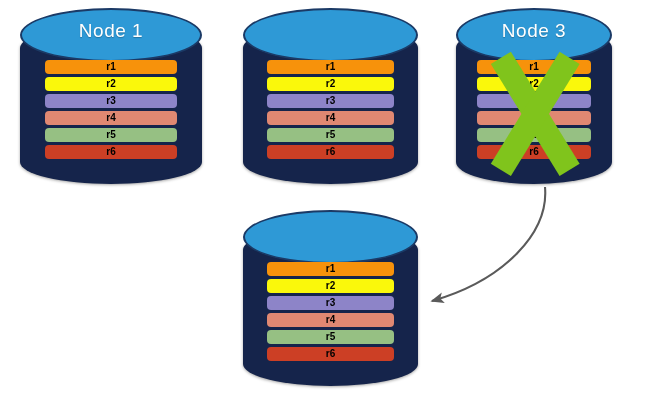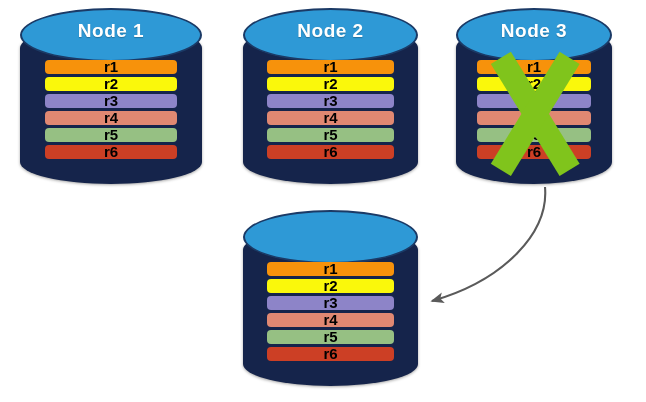--- a/index.html
+++ b/index.html
@@ -48,21 +48,21 @@
     z-index: 3;
   }
   .node .node-title {
     position: absolute;
     left: 0;
     top: 12px;
     width: 100%;
     text-align: center;
     color: #ffffff;
     font-size: 19px;
-    font-weight: bold;
+    font-weight: normal;
     letter-spacing: 0.5px;
     z-index: 4;
     text-shadow: 0 1px 1px rgba(0,0,0,0.25);
     pointer-events: none;
   }
   .node .rows {
     position: absolute;
     left: 0;
     top: 52px;
     width: 100%;
@@ -70,21 +70,21 @@
     display: flex;
     flex-direction: column;
     align-items: center;
     gap: 3px;
   }
   .row-bar {
     width: 73%;
     height: 14px;
     border-radius: 4px;
     color: #000000;
-    font-size: 15px;
+    font-size: 10px;
     font-weight: bold;
     line-height: 14px;
     text-align: center;
     box-sizing: border-box;
   }
 
   
   .x-mark {
     position: absolute;
     z-index: 7;
@@ -116,21 +116,20 @@
           <div class="row-bar" style="background: rgb(250, 248, 11);">r2</div>
           <div class="row-bar" style="background: rgb(141, 132, 200);">r3</div>
           <div class="row-bar" style="background: rgb(224, 136, 114);">r4</div>
           <div class="row-bar" style="background: rgb(150, 192, 131);">r5</div>
           <div class="row-bar" style="background: rgb(204, 63, 37);">r6</div>
         </div>
       </div>
       <div class="node" style="left: 243px; top: 8px; width: 175px; height: 176px;">
         <div class="cyl-body" style="background: rgb(21, 36, 75);"></div>
         <div class="cyl-top" style="background: rgb(46, 153, 214);"></div>
-        <div class="node-title" style="color: rgb(255, 255, 255);">Node  2</div>
         <div class="rows">
           <div class="row-bar" style="background: rgb(247, 146, 11);">r1</div>
           <div class="row-bar" style="background: rgb(250, 248, 11);">r2</div>
           <div class="row-bar" style="background: rgb(141, 132, 200);">r3</div>
           <div class="row-bar" style="background: rgb(224, 136, 114);">r4</div>
           <div class="row-bar" style="background: rgb(150, 192, 131);">r5</div>
           <div class="row-bar" style="background: rgb(204, 63, 37);">r6</div>
         </div>
       </div>
       <div class="node" style="left: 456px; top: 8px; width: 156px; height: 176px;">

